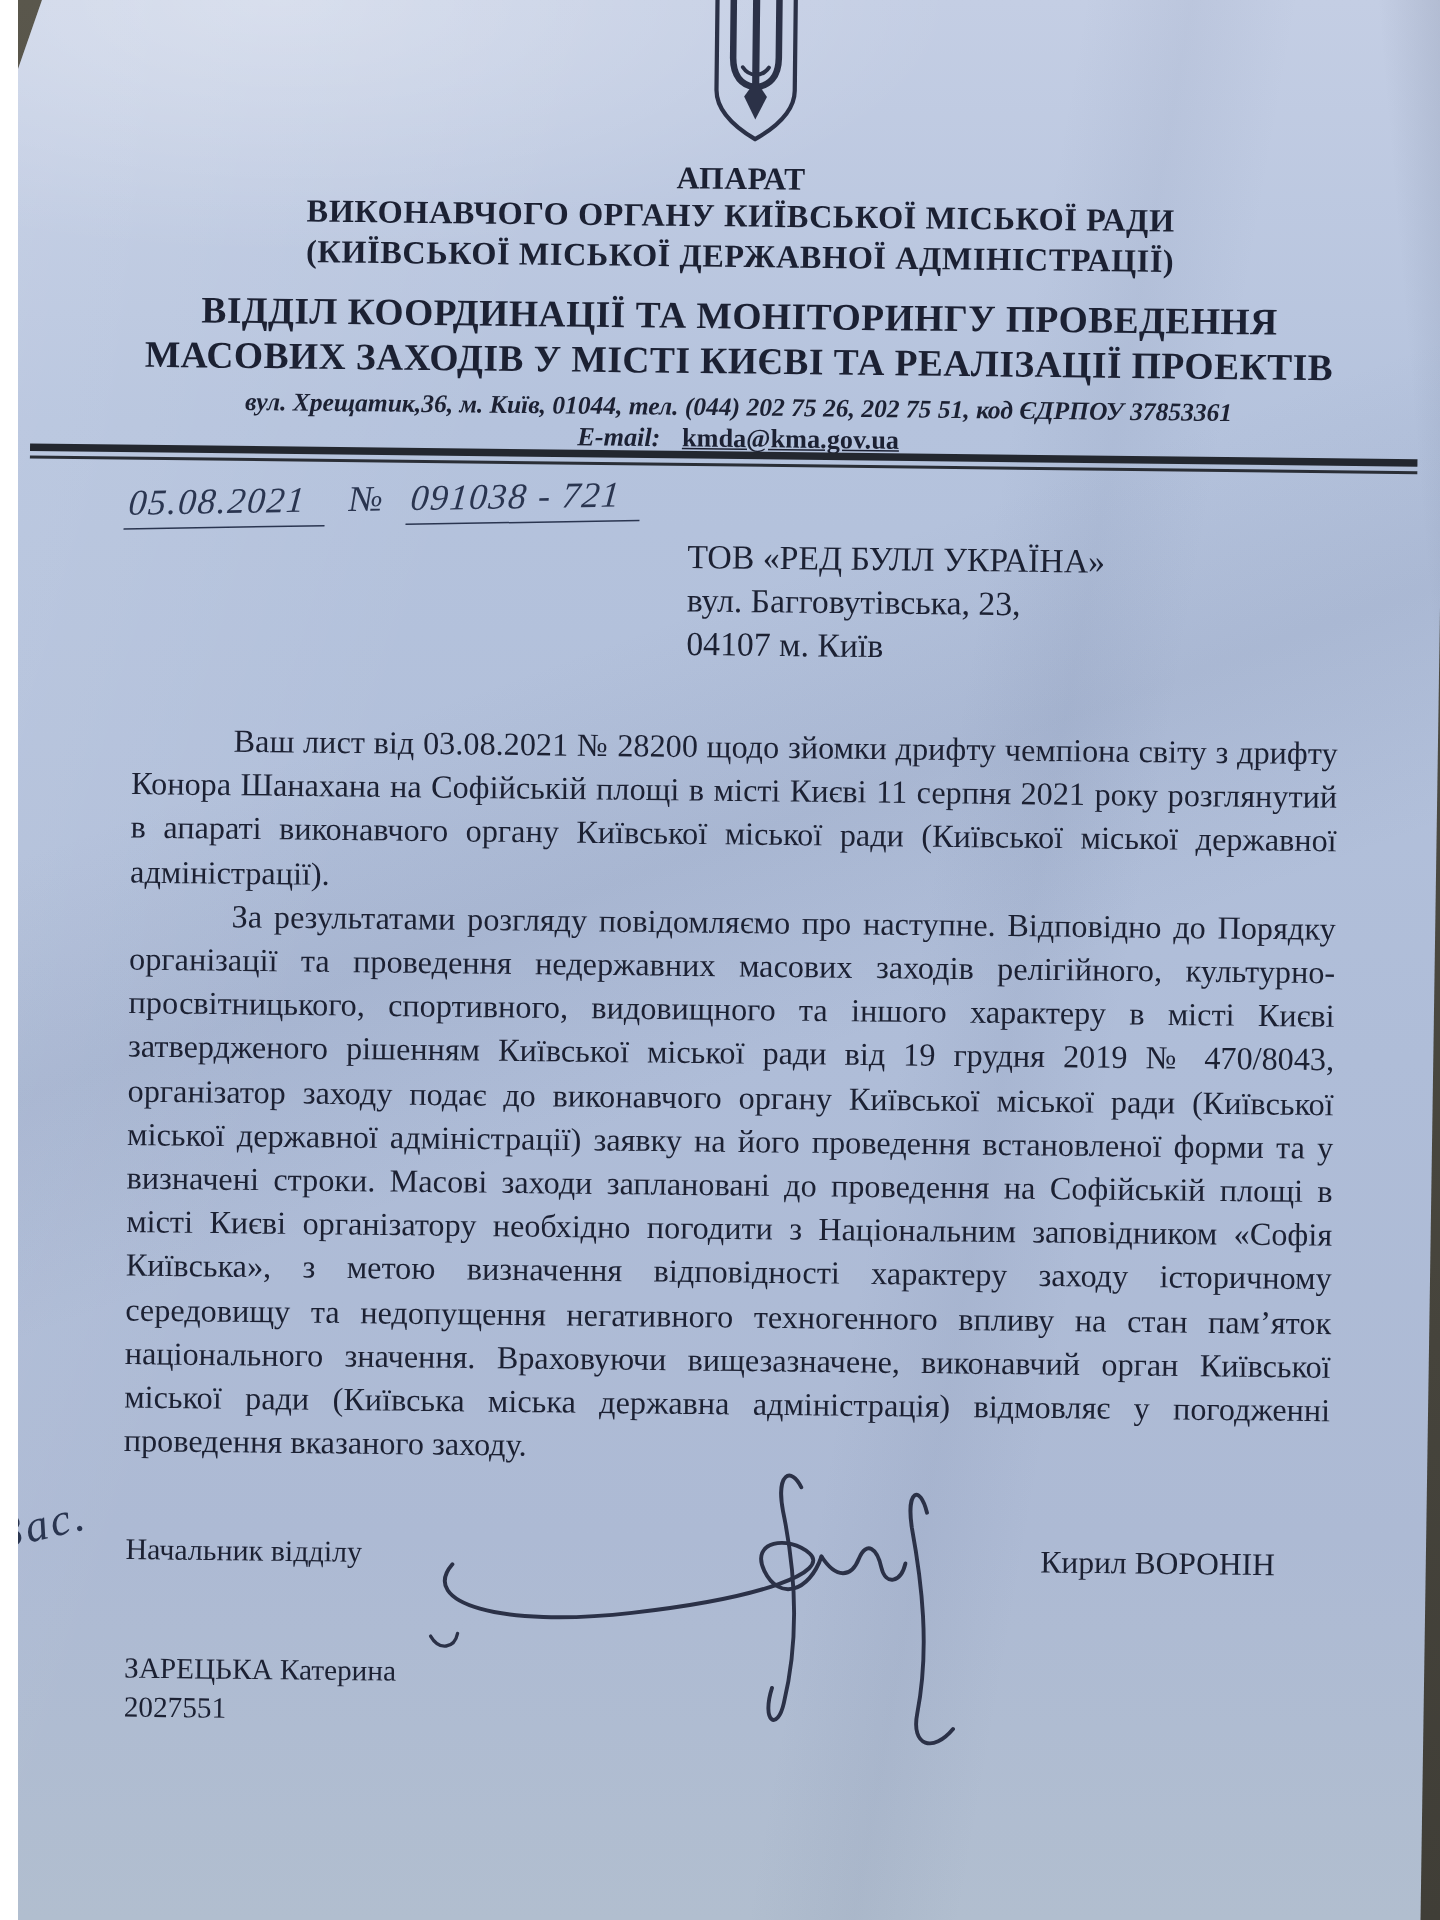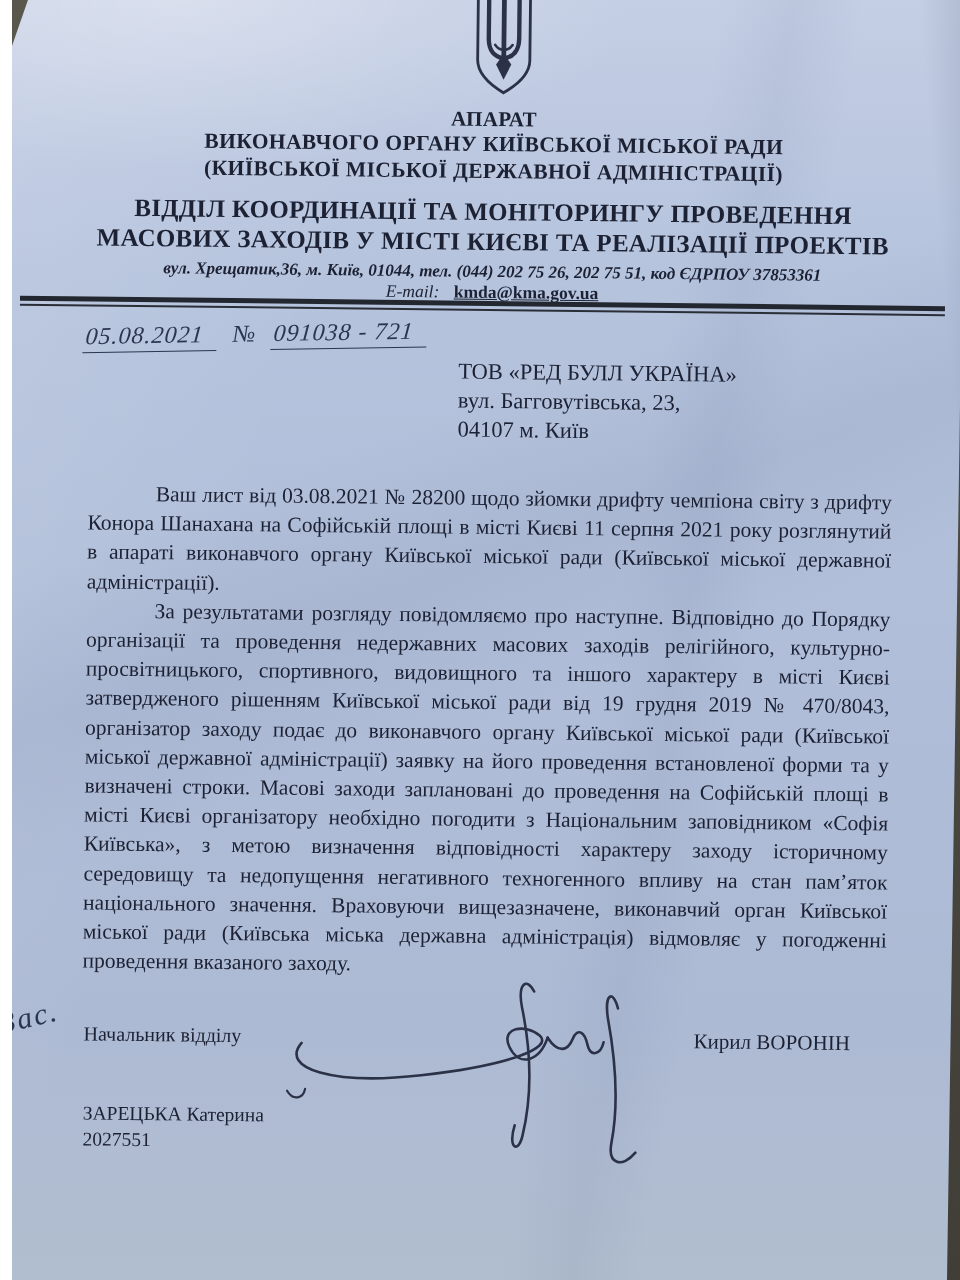--- a/index.html
+++ b/index.html
@@ -27,21 +27,21 @@
   .ctr { left:0; width:100%; text-align:center; }
   .hdr-b { font-weight:700; letter-spacing:.4px; }
   .emblem { left:450px; top:-8px; width:78px; height:100px; }
   .h-aparat   { top:102px; font-size:21px; }
   .h-org2     { top:127px; font-size:21.5px; }
   .h-org3     { top:154px; font-size:21.5px; }
   .h-dept1    { top:193px; font-size:25px; letter-spacing:.3px; }
   .h-dept2    { top:223px; font-size:25px; letter-spacing:.3px; }
   .h-addr     { top:257px; font-size:17px; font-weight:700; font-style:italic; }
   .h-email    { top:277px; font-size:17.5px; }
-  .h-email .lbl { font-weight:400; font-style:italic; }
+  .h-email .lbl { font-weight:700; font-style:italic; }
   .h-email .val { font-weight:700; text-decoration:underline; margin-left:10px; }
   .rule { left:8px; top:296px; width:925px; }
   .rule .thick { height:5px; background:#23272f; }
   .rule .thin  { height:2px; background:#2a2e36; margin-top:3px; }
   .hand { font-style:italic; color:#2a3550; }
   .ref { left:72px; top:318px; font-size:24px; transform:rotate(-1.6deg); letter-spacing:1px; }
   .ref .u { border-bottom:1.6px solid #2a3550; padding:0 14px 2px 2px; display:inline-block; transform:skewX(-6deg); }
   .ref .no { margin:0 8px; }
   .addressee { left:447px; top:352px; font-size:22.5px; line-height:29px; }
   .body-text { left:78px; top:479px; width:804px; font-size:21.5px; line-height:29.2px; text-align:justify; }

